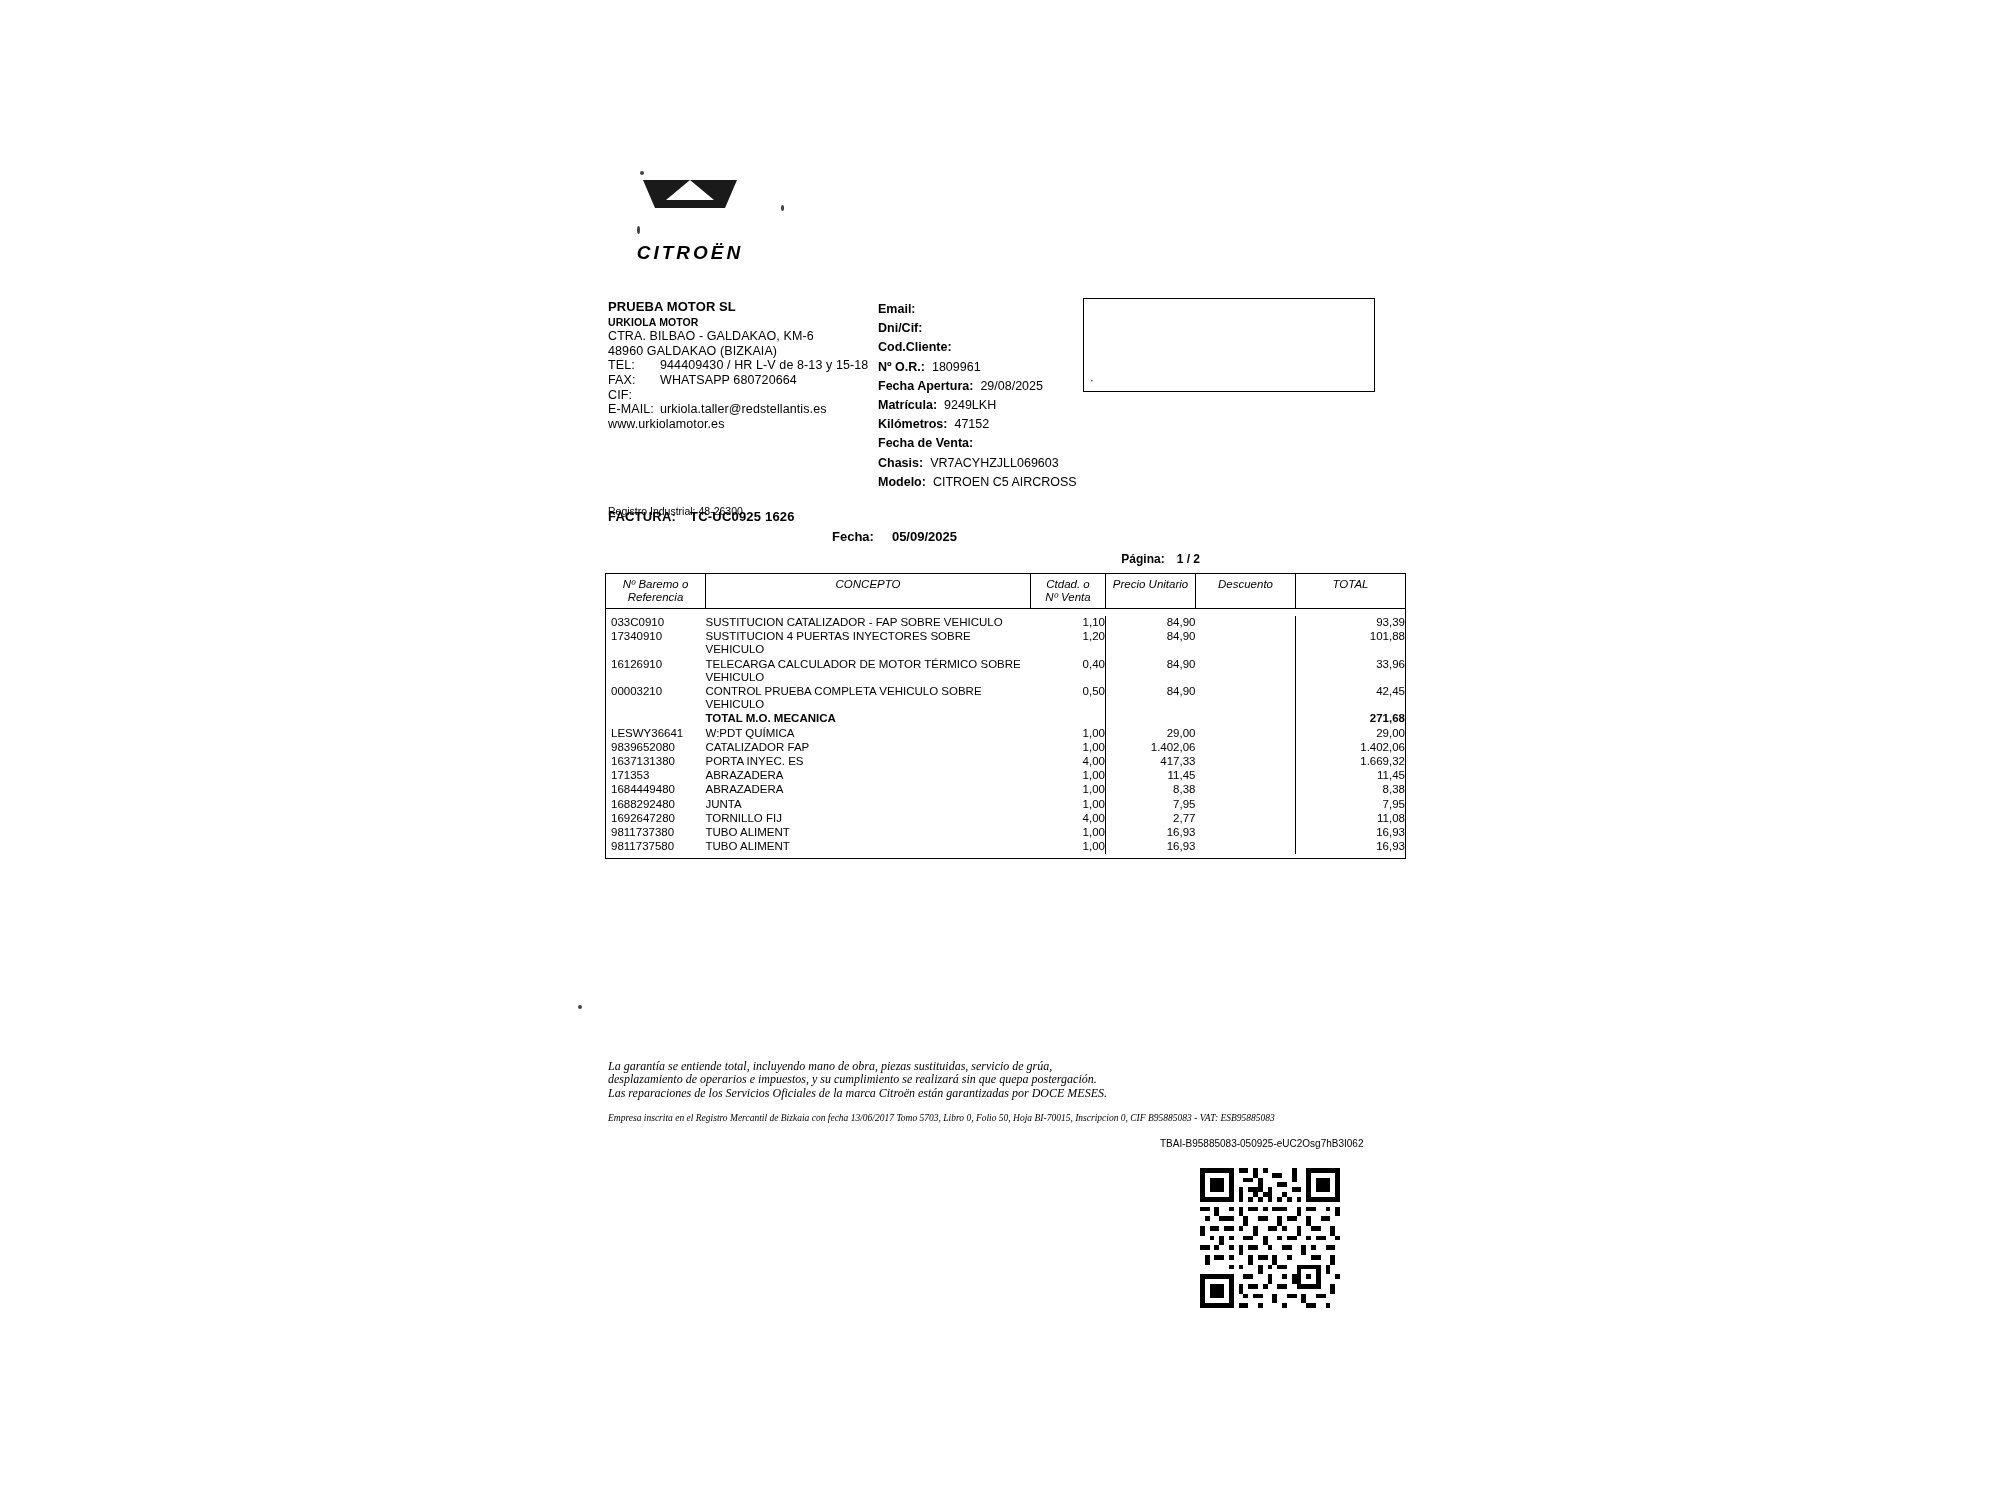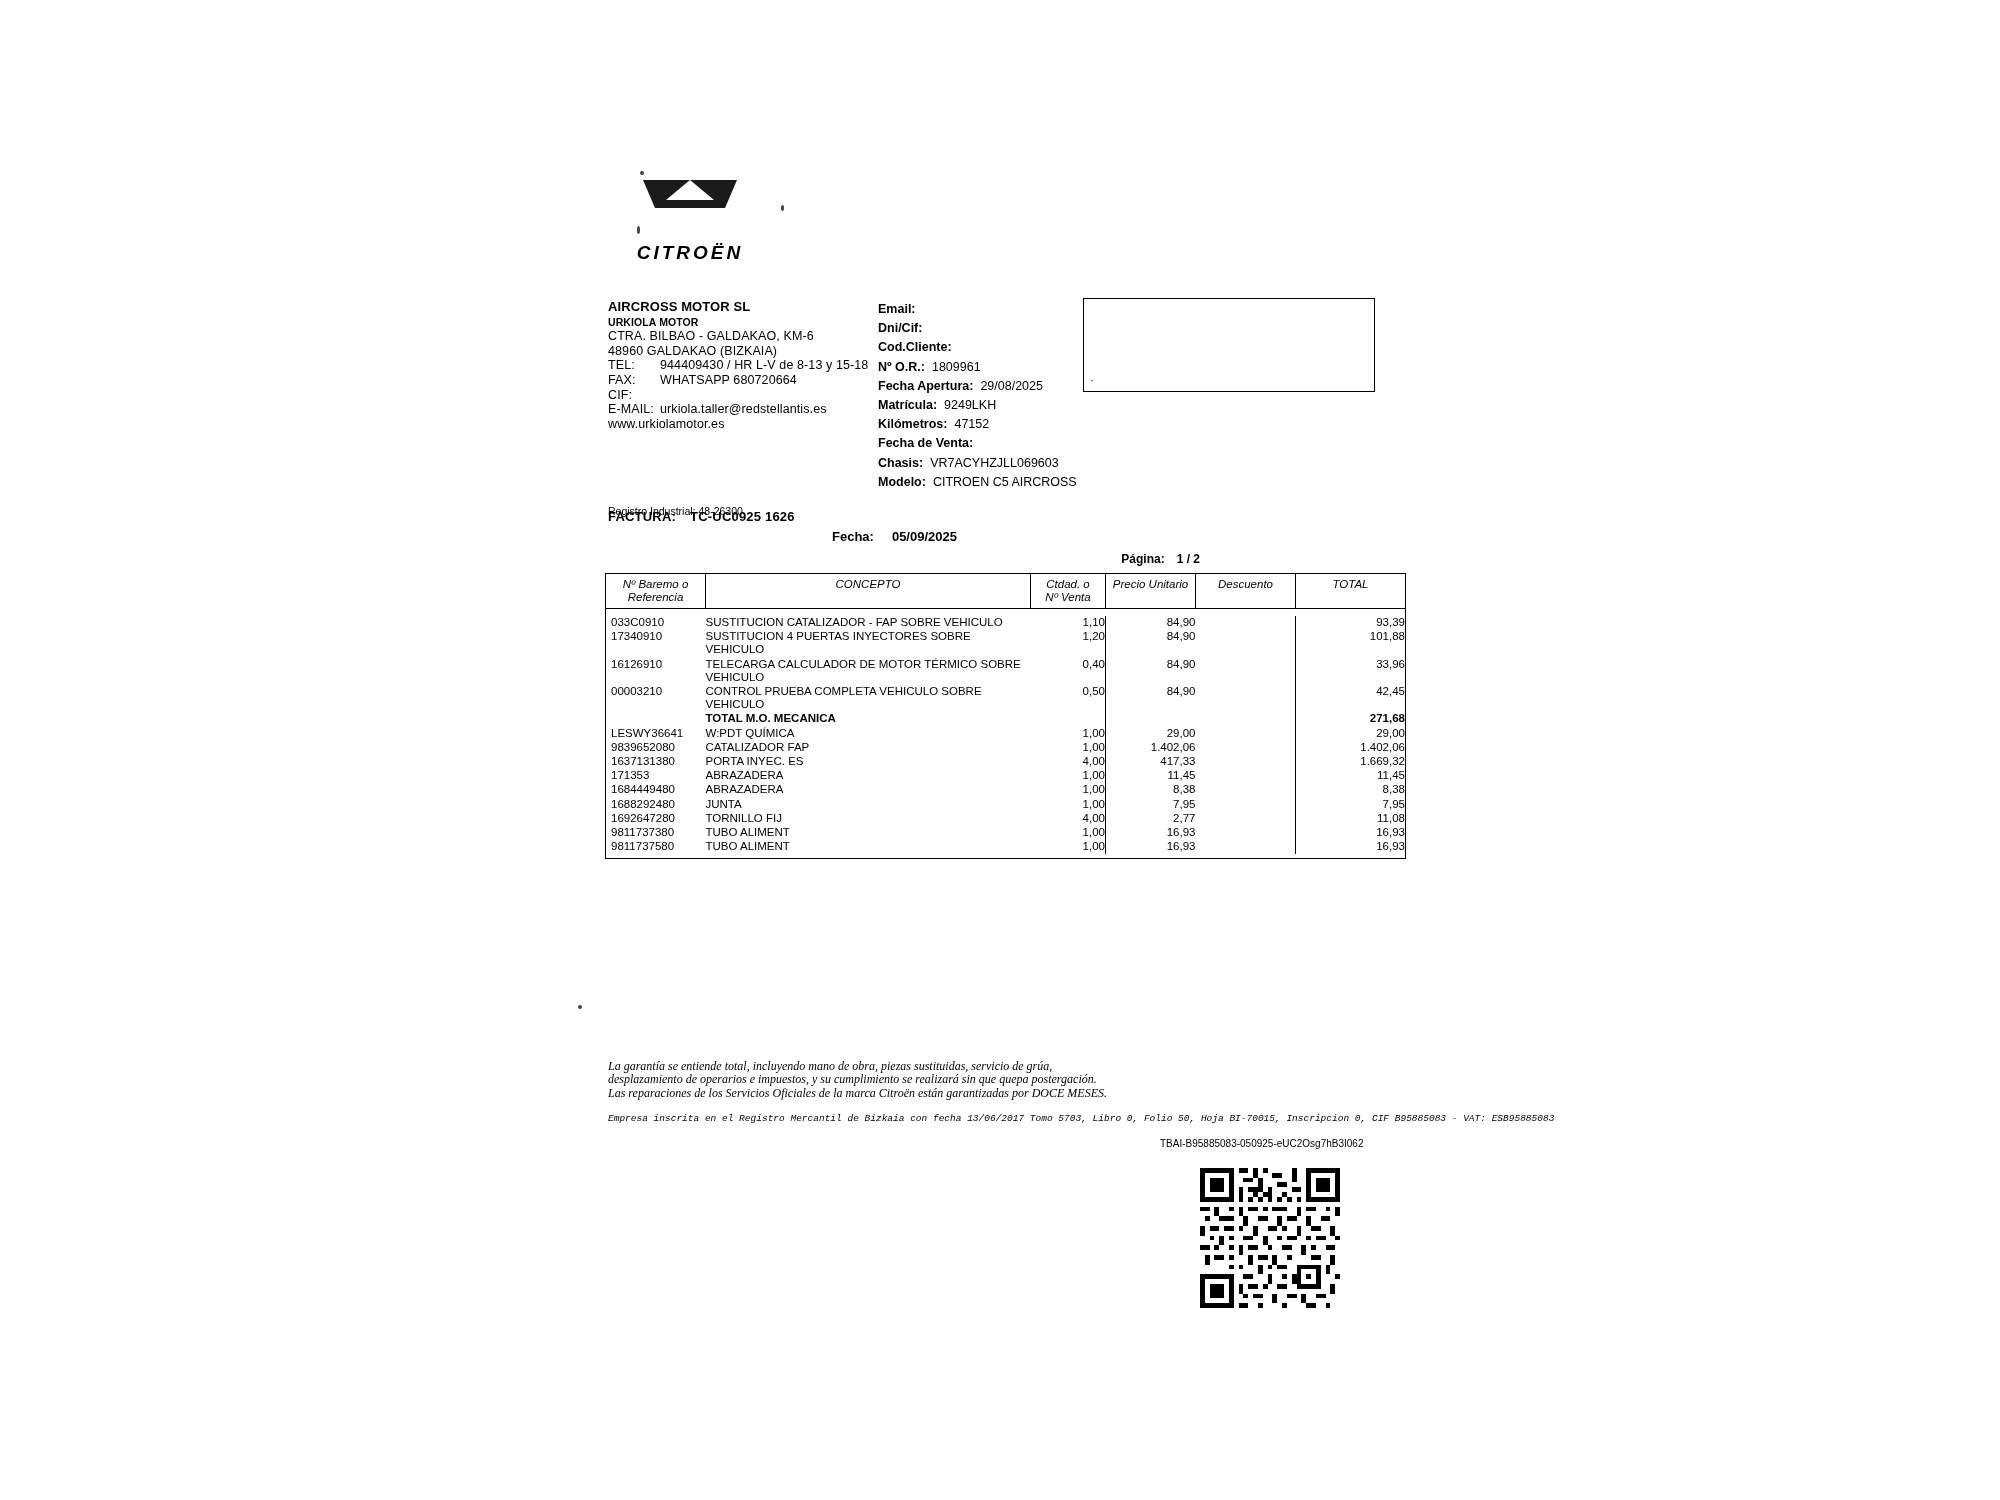--- a/index.html
+++ b/index.html
@@ -181,21 +181,21 @@
     font-family: "Liberation Serif", serif;
     font-style: italic;
     font-size: 12px;
     line-height: 13.4px;
     width: 700px;
   }
   .legal2 {
     position: absolute;
     left: 608px;
     top: 1113px;
-    font-family: Liberation Mono, monospace;
+    font-family: Liberation Serif, serif;
     font-style: italic;
     font-size: 9.5px;
   }
   .tbai {
     position: absolute;
     left: 1160px;
     top: 1138px;
     font-size: 10px;
     font-family: "Liberation Sans", sans-serif;
   }
@@ -223,21 +223,21 @@
     <svg class="chevrons" viewBox="0 0 110 62">
       <polygon points="8,2 55,2 31,22 55,22 55,30 20,30" fill="#1a1a1a"></polygon>
       <polygon points="55,2 102,2 90,30 55,30 55,22 79,22" fill="#1a1a1a"></polygon>
       <polygon points="20,30 55,30 55,34 24,34" fill="#1a1a1a" opacity="0"></polygon>
       <polygon points="8,34 55,34 31,54 55,54 55,60 20,60" fill="#ffffff" opacity="0"></polygon>
     </svg>
     <div class="logo-word">CITROËN</div>
   </div>
 
   <div class="company">
-    <div class="name">AIRCROSS MOTOR SL</div>
+    <div class="name">PRUEBA MOTOR SL</div>
     <div class="sub">URKIOLA MOTOR</div>
     <div>CTRA. BILBAO - GALDAKAO, KM-6</div>
     <div>48960 GALDAKAO (BIZKAIA)</div>
     <div>
       <span class="lbl">TEL:</span><span>944409430 / HR L-V de 8-13 y 15-18</span>
     </div>
     <div>
       <span class="lbl">FAX:</span><span>WHATSAPP 680720664</span>
     </div>
     <div>

